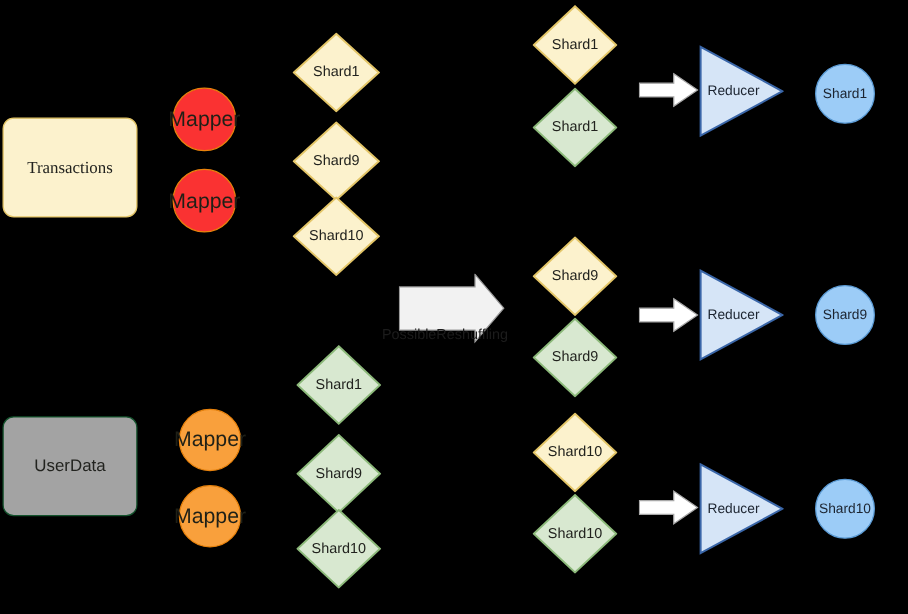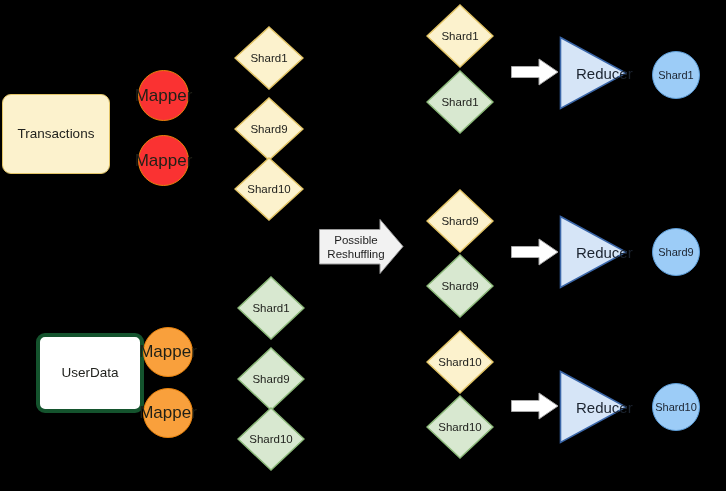--- a/index.html
+++ b/index.html
@@ -26,25 +26,25 @@
     justify-content: center;
     border-radius: 9px;
     font-size: 13.5px;
     color: #22231f;
     text-align: center;
     line-height: 1.15;
   }
   .src-yellow {
     background: #FCF2CD;
     border: 1px solid #E3C567;
+    font-family: Liberation Serif, serif;
   }
   .src-green {
-    background: #ffffff;
-    border: 4px solid #14532d;
-    margin-left: 34px;
+    background: #a3a3a3;
+    border: 1px solid #14532d;
   }
   
   .circle {
     display: flex;
     align-items: center;
     justify-content: center;
     border-radius: 50%;
     font-size: 17px;
     color: #1f2017;
     text-align: center;
@@ -99,23 +99,23 @@
   }
   .reducer-label {
     position: absolute;
     top: 0;
     left: 0;
     width: 100%;
     height: 100%;
     display: flex;
     align-items: center;
     justify-content: flex-start;
-    padding-left: 17px;
+    padding-left: 7px;
     box-sizing: border-box;
-    font-size: 15px;
+    font-size: 11px;
     color: #1c2430;
     pointer-events: none;
     white-space: nowrap;
   }
   
   .block-arrow {
     position: absolute;
   }
   
   .reshuffle-wrap {
@@ -127,22 +127,21 @@
     top: 0;
     left: 0;
   }
   .reshuffle-label {
     position: absolute;
     top: 0;
     left: 0;
     width: 74px;
     height: 100%;
     display: flex;
-    flex-direction: column;
-    align-items: center;
+    align-items: flex-end;
     justify-content: center;
     font-size: 11.5px;
     color: #1c1c1c;
     line-height: 1.25;
     pointer-events: none;
   }
 </style>
 </head>
 <body>
 

